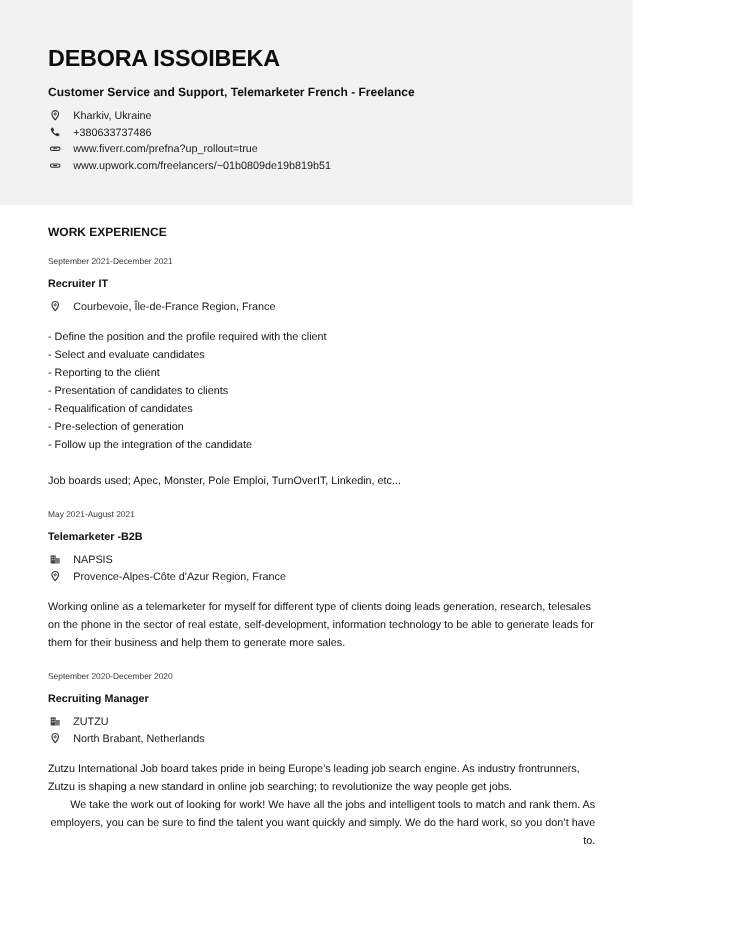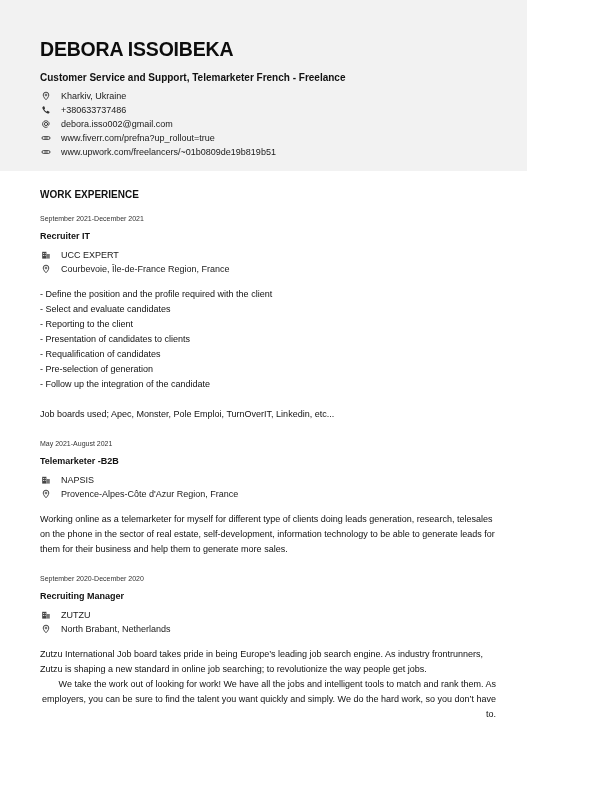--- a/index.html
+++ b/index.html
@@ -101,29 +101,20 @@
         <span class="icon">
           <svg viewBox="0 0 10 10">
               <path d="M2.2 1.5c.5-.3 1-.2 1.2.3l.6 1.3c.1.3 0 .6-.3.8l-.5.4c.5 1.1 1.3 1.9 2.4 2.4l.4-.5c.2-.3.5-.4.8-.3l1.3.6c.5.2.6.7.3 1.2l-.4.5c-.3.3-.8.5-1.3.3C4.6 7.9 2.1 5.4 1.4 3.3c-.2-.5 0-1 .3-1.3z" fill="#333"></path>
             </svg>
         </span>
         <span>+380633737486</span>
       </div>
       <div class="contact-row">
         <span class="icon">
           <svg viewBox="0 0 10 10">
-              <circle cx="5" cy="5" r="1.6" fill="none" stroke="#333" stroke-width="0.9"></circle>
-              <path d="M6.6 5v.6c0 .8 1.6.8 1.6-.6A3.3 3.3 0 1 0 6.6 7.9" fill="none" stroke="#333" stroke-width="0.9"></path>
-            </svg>
-        </span>
-        <span>debora.isso002@gmail.com</span>
-      </div>
-      <div class="contact-row">
-        <span class="icon">
-          <svg viewBox="0 0 10 10">
               <rect x="1" y="3.6" width="8" height="2.8" rx="1.4" fill="none" stroke="#333" stroke-width="0.9"></rect>
               <line x1="3.3" y1="5" x2="6.7" y2="5" stroke="#333" stroke-width="0.9"></line>
             </svg>
         </span>
         <span>www.fiverr.com/prefna?up_rollout=true</span>
       </div>
       <div class="contact-row">
         <span class="icon">
           <svg viewBox="0 0 10 10">
               <rect x="1" y="3.6" width="8" height="2.8" rx="1.4" fill="none" stroke="#333" stroke-width="0.9"></rect>
@@ -135,33 +126,20 @@
     </div>
   </div>
 
   <div class="content">
     <div class="section-title">WORK EXPERIENCE</div>
 
     <div class="job">
       <div class="dates">September 2021-December 2021</div>
       <div class="job-title">Recruiter IT</div>
       <div class="meta">
-        <div class="meta-row">
-          <span class="icon">
-            <svg viewBox="0 0 10 10">
-                <rect x="1.2" y="1.8" width="4.2" height="6.8" fill="#444"></rect>
-                <rect x="5.4" y="4" width="3.4" height="4.6" fill="#777"></rect>
-                <rect x="2" y="3" width="0.9" height="0.9" fill="#fff"></rect>
-                <rect x="3.7" y="3" width="0.9" height="0.9" fill="#fff"></rect>
-                <rect x="2" y="5" width="0.9" height="0.9" fill="#fff"></rect>
-                <rect x="3.7" y="5" width="0.9" height="0.9" fill="#fff"></rect>
-              </svg>
-          </span>
-          <span>UCC EXPERT</span>
-        </div>
         <div class="meta-row">
           <span class="icon">
             <svg viewBox="0 0 10 10">
                 <path d="M5 1.2a2.8 2.8 0 0 0-2.8 2.8C2.2 6 5 8.8 5 8.8S7.8 6 7.8 4A2.8 2.8 0 0 0 5 1.2z" fill="none" stroke="#333" stroke-width="0.9"></path>
                 <circle cx="5" cy="4" r="0.9" fill="none" stroke="#333" stroke-width="0.8"></circle>
               </svg>
           </span>
           <span>Courbevoie, Île-de-France Region, France</span>
         </div>
       </div>

